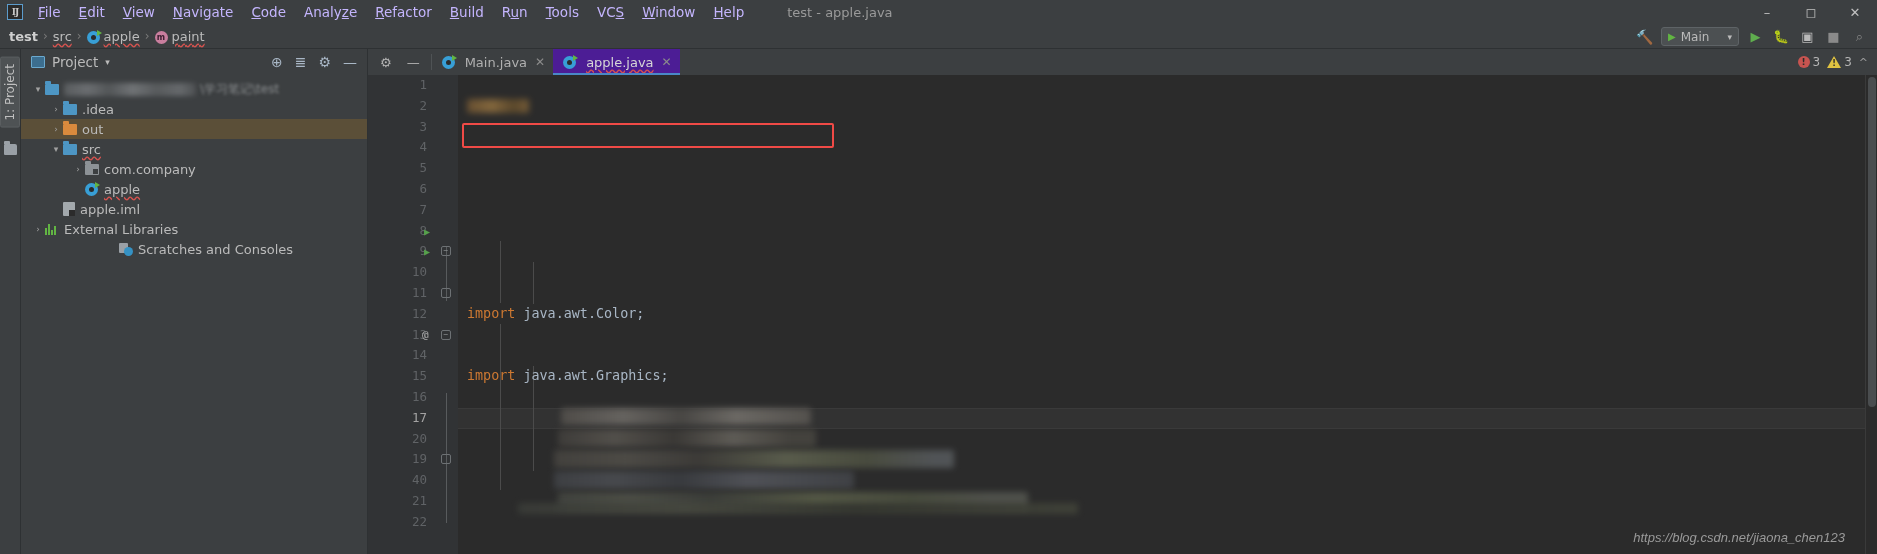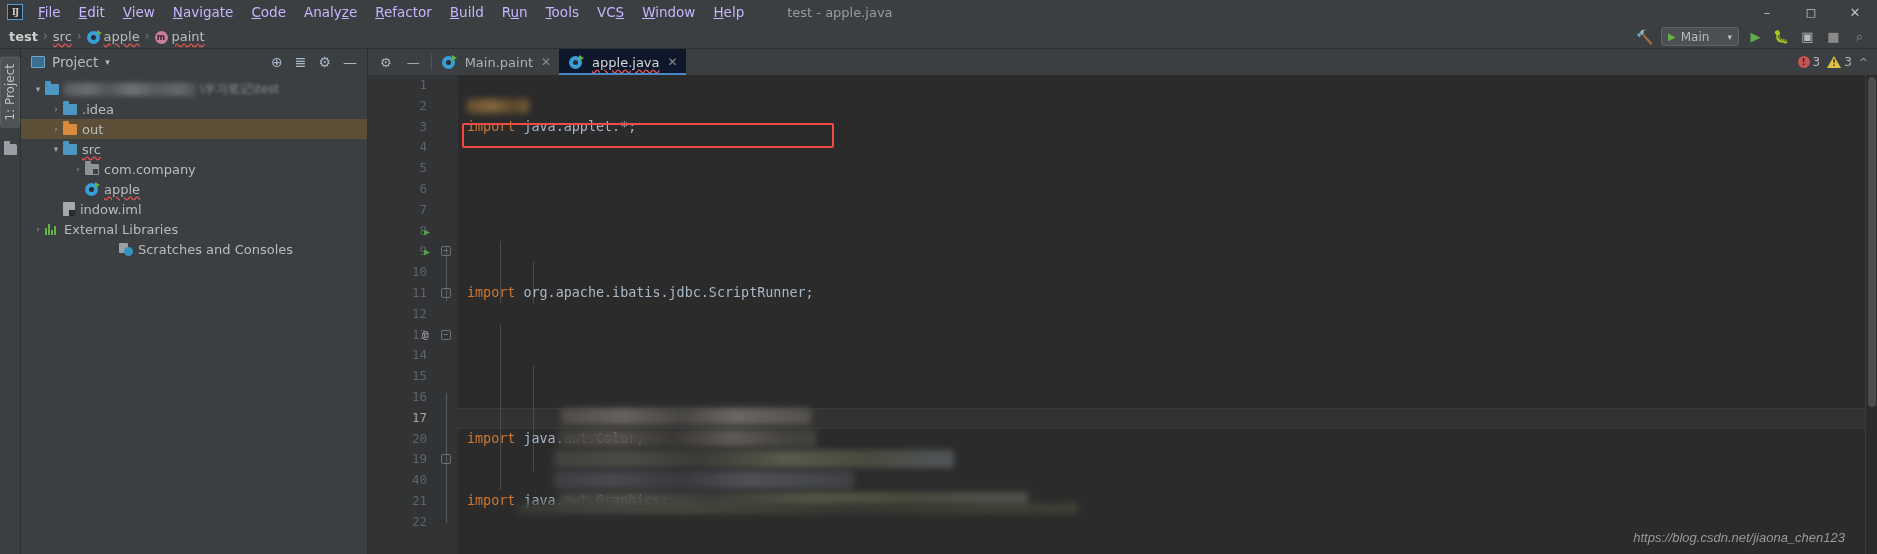--- a/index.html
+++ b/index.html
@@ -166,21 +166,21 @@
   
   .editor-area { flex: 1; display: flex; flex-direction: column; min-width: 0; background: #2b2b2b; }
   .tabbar { height: 26px; background: #3c3f41; display: flex; align-items: stretch; flex: none; position: relative; }
   .tb-tools { display: flex; align-items: center; gap: 15px; padding: 0 11px 0 12px; }
   .tb-ic { color: #b4b4b4; font-size: 13px; }
   .tb-sep { width: 1px; background: #4f5355; margin: 5px 0; }
   .etab {
     display: flex; align-items: center; padding: 0 8px 0 10px; gap: 6px; font-size: 13px;
     color: #b0b0b0; position: relative; cursor: default;
   }
-  .etab.active { background: #0f172a; color: #d6d6d6; }
+  .etab.active { background: #4c1d95; color: #d6d6d6; }
   .etab.active::after {
     content:''; position:absolute; left:0; right:0; bottom:0; height:2px; background:#4a88c7;
   }
   .etab .x { color: #8c8c8c; font-size: 12px; margin-left: 2px; }
   .tabbar-right {
     position: absolute; right: 9px; top: 0; height: 26px; display: flex; align-items: center; gap: 7px;
   }
   .err-badge { display: flex; align-items: center; gap: 3px; font-size: 12px; color: #b5b5b5; }
   .ic-error {
     width: 12px; height: 12px; border-radius: 50%; background: #c75450;
@@ -364,21 +364,21 @@
           <span class="tlabel">com.company</span>
         </div>
 
         <div class="tnode" style="padding-left:64px;">
           <span class="ic-class" style="margin-right:6px;"></span>
           <span class="tlabel squiggle">apple</span>
         </div>
 
         <div class="tnode" style="padding-left:42px;">
           <span class="ic-iml"></span>
-          <span class="tlabel">indow.iml</span>
+          <span class="tlabel">apple.iml</span>
         </div>
 
         <div class="tnode" style="padding-left:10px;">
           <span class="arrow">›</span>
           <span class="ic-lib">
             <i style="height:7px;"></i>
               <i style="height:11px;"></i>
               <i style="height:5px;"></i>
               <i style="height:9px;"></i>
           </span>
@@ -397,21 +397,21 @@
 
       <div class="tabbar">
         <div class="tb-tools">
           <span class="tb-ic">⚙</span>
           <span class="tb-ic">—</span>
         </div>
         <div class="tb-sep"></div>
 
         <div class="etab">
           <span class="ic-class"></span>
-          <span>Main.paint</span>
+          <span>Main.java</span>
           <span class="x">✕</span>
         </div>
 
         <div class="etab active">
           <span class="ic-class"></span>
           <span class="squiggle">apple.java</span>
           <span class="x">✕</span>
         </div>
 
         <div class="tabbar-right">
@@ -513,25 +513,23 @@
         <div class="code-col">
 
           <div class="cur-line-hl" style="top:332.8px;"></div>
 
           <div class="indent-guide" style="left:42px; top:166px; height:62px;"></div>
           <div class="indent-guide" style="left:42px; top:249px; height:166px;"></div>
           <div class="indent-guide" style="left:75px; top:187px; height:42px;"></div>
           <div class="indent-guide" style="left:75px; top:291px; height:105px;"></div>
 
           <div class="codetext">
-            <div class="ct-line"><span class="kw">import </span><span class="pl">java.applet.*;</span></div>
 
             <div class="ct-line"></div>
 
-            <div class="ct-line"><span class="kw">import </span><span class="pl">org.apache.ibatis.jdbc.ScriptRunner;</span></div>
 
             <div class="ct-line"></div>
             <div class="ct-line"><span class="kw">import </span><span class="pl">java.awt.Color;</span></div>
             <div class="ct-line"><span class="kw">import </span><span class="pl">java.awt.Graphics;</span></div>
             <div class="ct-line"></div>
             
             
             
             
             

